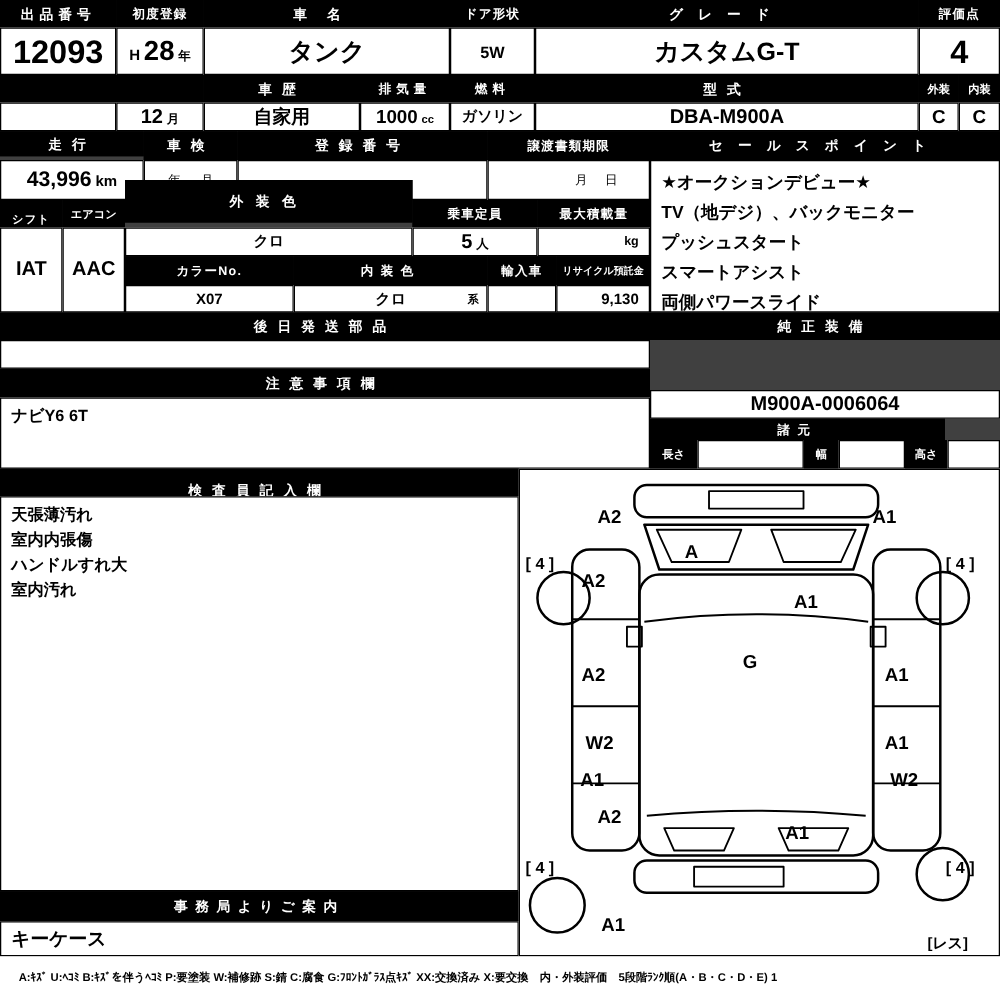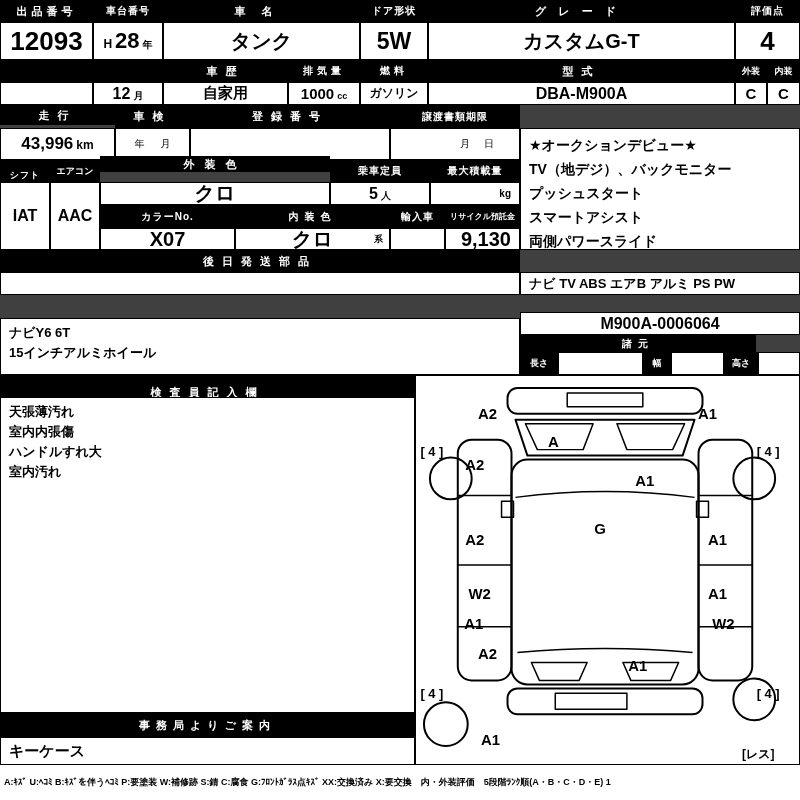--- a/index.html
+++ b/index.html
@@ -10,42 +10,42 @@
   }
   .c{position:absolute;box-sizing:border-box;border:1px solid #000;background:#fff;
      display:flex;align-items:center;justify-content:center;overflow:hidden;white-space:nowrap;}
   .h{background:#000;color:#fff;font-size:11px;font-weight:bold;letter-spacing:2px;}
   .f9{font-size:9px;}.f10{font-size:10px;}
   .ls0{letter-spacing:0;}.ls1{letter-spacing:1px;}.ls4{letter-spacing:4px;}
   .ls6{letter-spacing:6px;}.ls8{letter-spacing:8px;}.ls10{letter-spacing:10px;}
   .ls12{letter-spacing:12px;}.ls16{letter-spacing:16px;}
   .v26{font-size:26px;font-weight:bold;}
   .v20{font-size:20px;font-weight:bold;}
-  .v18{font-size:23px;font-weight:bold;}
+  .v18{font-size:13px;font-weight:bold;}
   .v16{font-size:16px;font-weight:bold;}
   .v15{font-size:15px;font-weight:bold;}
-  .v14{font-size:20px;font-weight:bold;}
+  .v14{font-size:12px;font-weight:bold;}
   .v13{font-size:13px;font-weight:bold;}
   .v12{font-size:12px;font-weight:bold;}
   .u{font-size:10px;font-weight:bold;}
   .left{justify-content:flex-start;padding-left:8px;}
   .right{justify-content:flex-end;padding-right:8px;}
   .col{flex-direction:column;align-items:flex-start;justify-content:flex-start;padding:4px 8px;}
   .line{line-height:24px;font-size:14px;font-weight:bold;}
   .line20{line-height:20px;font-size:13px;font-weight:bold;}
   .black{background:#000;}
   .gap{display:inline-flex;gap:3px;align-items:baseline;}
 </style>
 </head>
 <body>
 
 <div id="sheet">
 
   <div class="c h ls4" style="left:0;top:0;width:93px;height:22px">出品番号</div>
-  <div class="c h ls1 f10" style="left:93px;top:0;width:70px;height:22px">車台番号</div>
+  <div class="c h ls1 f10" style="left:93px;top:0;width:70px;height:22px">初度登録</div>
   <div class="c h ls16" style="left:163px;top:0;width:197px;height:22px">車名</div>
   <div class="c h ls1 f10" style="left:360px;top:0;width:68px;height:22px">ドア形状</div>
   <div class="c h ls12" style="left:428px;top:0;width:307px;height:22px">グレード</div>
   <div class="c h ls1 f10" style="left:735px;top:0;width:65px;height:22px">評価点</div>
 
   <div class="c v26" style="left:0;top:22px;width:93px;height:38px">12093</div>
   <div class="c" style="left:93px;top:22px;width:70px;height:38px">
     <span class="gap">
       <span class="v12">H</span>
       <span style="font-size:22px;font-weight:bold">28</span>
@@ -81,20 +81,21 @@
   </div>
   <div class="c v12" style="left:360px;top:82px;width:68px;height:23px">ガソリン</div>
   <div class="c v16" style="left:428px;top:82px;width:307px;height:23px">DBA-M900A</div>
   <div class="c v15" style="left:735px;top:82px;width:32px;height:23px">C</div>
   <div class="c v15" style="left:767px;top:82px;width:33px;height:23px">C</div>
 
   <div class="c h ls8" style="left:0;top:105px;width:115px;height:20px">走行</div>
   <div class="c h ls8" style="left:115px;top:105px;width:75px;height:23px">車検</div>
   <div class="c h ls8" style="left:190px;top:105px;width:200px;height:23px">登録番号</div>
   <div class="c h ls1 f10" style="left:390px;top:105px;width:130px;height:23px">譲渡書類期限</div>
+  <div class="c h ls12" style="left:520px;top:105px;width:280px;height:23px">セールスポイント</div>
 
   <div class="c" style="left:0;top:128px;width:115px;height:32px">
     <span class="gap">
       <span style="font-size:17px;font-weight:bold">43,996</span>
       <span class="v12">km</span>
     </span>
   </div>
   <div class="c f10" style="left:115px;top:128px;width:75px;height:32px;gap:16px">
     <span>年</span>
     <span>月</span>
@@ -107,21 +108,21 @@
   <div class="c col" style="left:520px;top:128px;width:280px;height:122px">
     <div class="line">★オークションデビュー★</div>
     <div class="line">TV（地デジ）、バックモニター</div>
     <div class="line">プッシュスタート</div>
     <div class="line">スマートアシスト</div>
     <div class="line">両側パワースライド</div>
   </div>
 
   <div class="c h ls1 f9" style="left:0;top:160px;width:50px;height:31px">シフト</div>
   <div class="c h ls0 f9" style="left:50px;top:160px;width:50px;height:22px">エアコン</div>
-  <div class="c h ls10" style="left:100px;top:156px;width:230px;height:16px">外装色</div>
+  <div class="c h ls10" style="left:100px;top:144px;width:230px;height:34px">外装色</div>
   <div class="c h ls1 f10" style="left:330px;top:160px;width:100px;height:22px">乗車定員</div>
   <div class="c h ls1 f10" style="left:430px;top:160px;width:90px;height:22px">最大積載量</div>
 
   <div class="c v16" style="left:0;top:182px;width:50px;height:68px">IAT</div>
   <div class="c v16" style="left:50px;top:182px;width:50px;height:68px">AAC</div>
   <div class="c v14" style="left:100px;top:182px;width:230px;height:23px">クロ</div>
   <div class="c" style="left:330px;top:182px;width:100px;height:23px">
     <span class="gap">
       <span class="v16">5</span>
       <span class="u">人</span>
@@ -139,25 +140,25 @@
   <div class="c v14" style="left:100px;top:228px;width:135px;height:22px">X07</div>
   <div class="c" style="left:235px;top:228px;width:155px;height:22px">
     <span class="v14">クロ</span>
     <span style="position:absolute;right:6px;font-size:9px;font-weight:bold">系</span>
   </div>
   <div class="c" style="left:390px;top:228px;width:55px;height:22px"></div>
   <div class="c v14 right" style="left:445px;top:228px;width:75px;height:22px">9,130</div>
 
   <div class="c h ls8" style="left:0;top:250px;width:520px;height:22px">後日発送部品</div>
   <div class="c" style="left:0;top:272px;width:520px;height:23px"></div>
-  <div class="c v13 left" style="left:520px;top:272px;width:280px;height:23px">ナビ TV ABS エアB アルミ PS PW</div>
-
+  <div class="c h ls8" style="left:520px;top:250px;width:280px;height:22px">純正装備</div>
+
+  <div class="c h ls8" style="left:0;top:295px;width:520px;height:23px">注意事項欄</div>
   <div class="c col" style="left:0;top:318px;width:520px;height:57px">
     <div class="line20">ナビY6 6T</div>
-    <div class="line20">15インチアルミホイール</div>
   </div>
   <div class="c v16" style="left:520px;top:312px;width:280px;height:23px">M900A-0006064</div>
   <div class="c h ls6 f10" style="left:520px;top:335px;width:236px;height:17px">諸元</div>
   <div class="c h ls0 f9" style="left:520px;top:352px;width:38px;height:23px">長さ</div>
   <div class="c" style="left:558px;top:352px;width:85px;height:23px"></div>
   <div class="c h ls0 f9" style="left:643px;top:352px;width:28px;height:23px">幅</div>
   <div class="c" style="left:671px;top:352px;width:53px;height:23px"></div>
   <div class="c h ls0 f9" style="left:724px;top:352px;width:34px;height:23px">高さ</div>
   <div class="c" style="left:758px;top:352px;width:42px;height:23px"></div>
 
@@ -226,15 +227,15 @@
         <text x="72" y="284">A2</text>
         <text x="223" y="297">A1</text>
         <text x="16" y="324" font-size="13">[ 4 ]</text>
         <text x="354" y="324" font-size="13">[ 4 ]</text>
         <text x="75" y="371">A1</text>
         <text x="344" y="384" font-size="12">[レス]</text>
       </g>
     </svg>
   </div>
 
-  <div class="c left" style="left:0;top:765px;width:800px;height:35px;border:none;font-size:9px;font-weight:bold;padding-left:4px">A:ｷｽﾞ U:ﾍｺﾐ B:ｷｽﾞを伴うﾍｺﾐ P:要塗装 W:補修跡 S:錆 C:腐食 G:ﾌﾛﾝﾄｶﾞﾗｽ点ｷｽﾞ XX:交換済み X:要交換　内・外装評価　5段階ﾗﾝｸ順(A・B・C・D・E) 1</div>
+  <div class="c left" style="left:0;top:765px;width:800px;height:35px;border:none;font-size:9px;font-weight:bold;padding-left:15px">A:ｷｽﾞ U:ﾍｺﾐ B:ｷｽﾞを伴うﾍｺﾐ P:要塗装 W:補修跡 S:錆 C:腐食 G:ﾌﾛﾝﾄｶﾞﾗｽ点ｷｽﾞ XX:交換済み X:要交換　内・外装評価　5段階ﾗﾝｸ順(A・B・C・D・E) 1</div>
 
 </div>
 
 </body></html>

